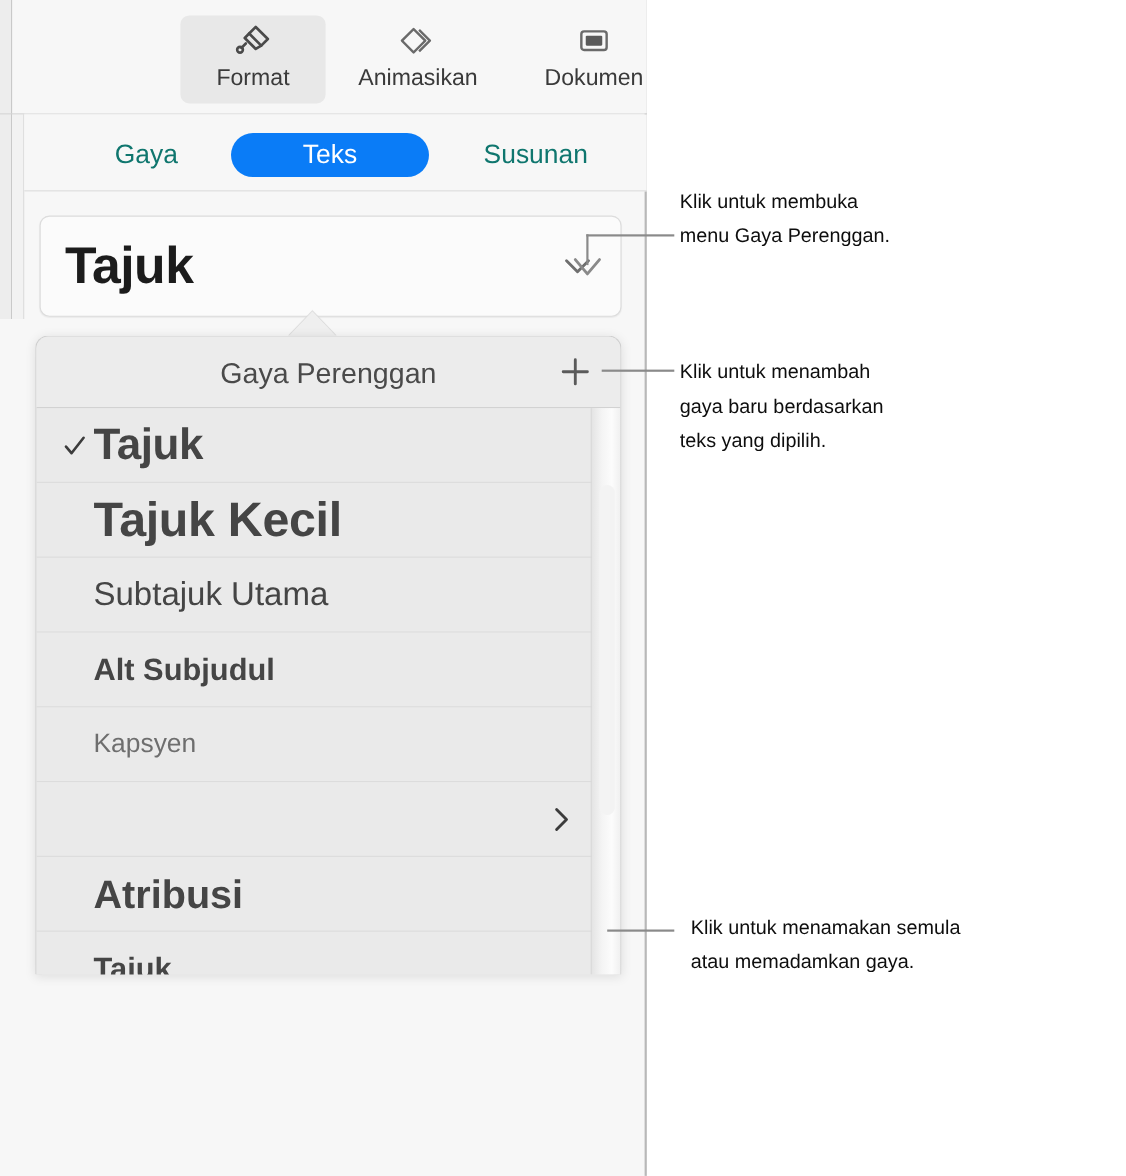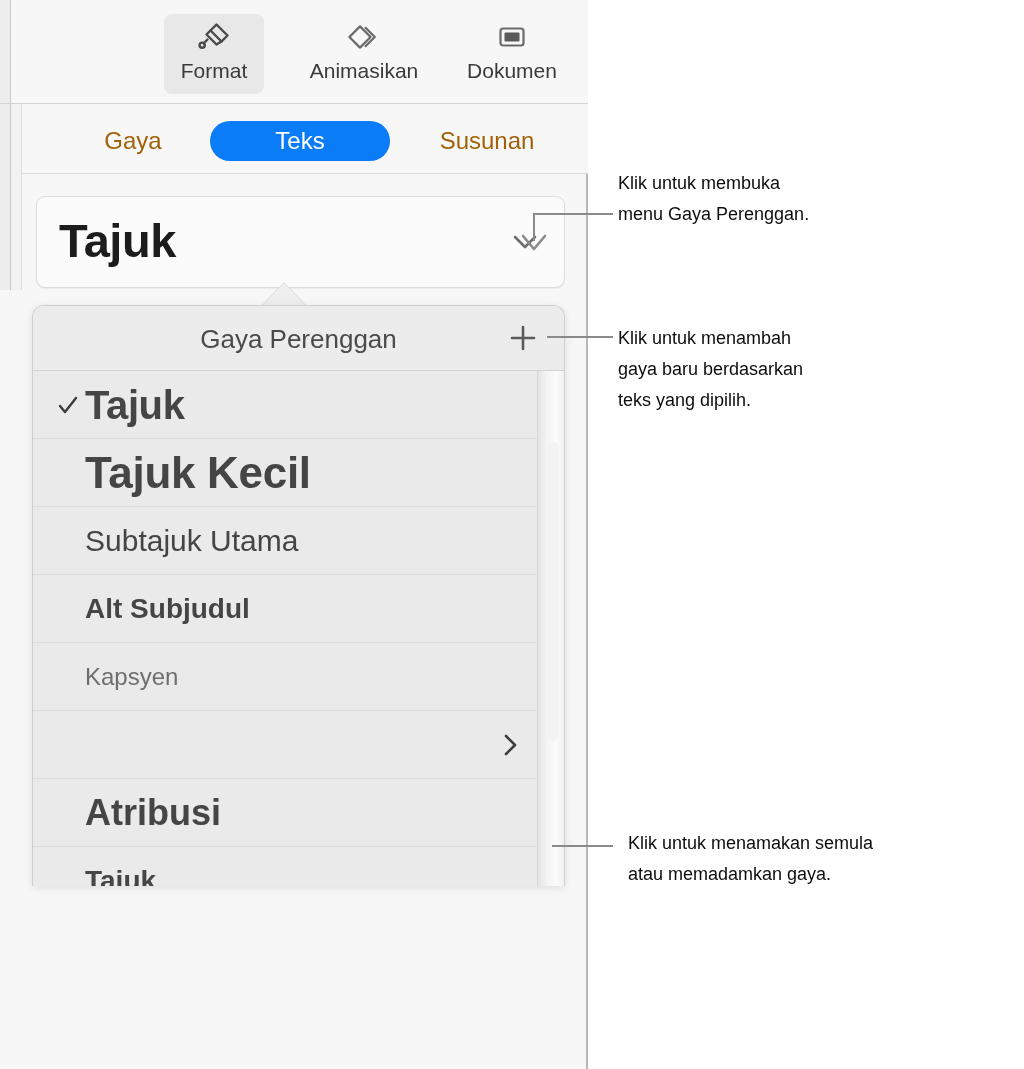--- a/index.html
+++ b/index.html
@@ -56,21 +56,21 @@
   #toolbar {
     position: absolute;
     left: 22px; top: 0;
     width: 566px; height: 103px;
     background: #f7f7f7;
     box-sizing: border-box;
   }
   .tool-btn {
     position: absolute;
     top: 14px;
-    width: 100px;
+    width: 132px;
     height: 80px;
     display: flex;
     flex-direction: column;
     align-items: center;
     justify-content: flex-start;
     border-radius: 8px;
     cursor: default;
   }
   .tool-btn.active { background: #e8e8e8; }
   .tool-icon {
@@ -80,39 +80,39 @@
     justify-content: center;
   }
   .tool-label {
     font-size: 21px;
     color: #3a3a3a;
     line-height: 1;
     white-space: nowrap;
   }
   #tool-format { left: 142px; }
   #tool-animate { left: 292px; }
-  #tool-document { left: 440px; }
+  #tool-document { left: 452px; }
 
   
   #tabbar {
     position: absolute;
     left: 22px; top: 104px;
     width: 566px; height: 70px;
     background: #f7f7f7;
     border-bottom: 1px solid #dcdcdc;
     box-sizing: border-box;
   }
   .tab {
     position: absolute;
     top: 17px;
     height: 40px;
     line-height: 40px;
     text-align: center;
     font-size: 24px;
-    color: #a16207;
+    color: #0f766e;
     border-radius: 20px;
     white-space: nowrap;
     cursor: default;
   }
   #tab-gaya { left: 38px; width: 146px; }
   #tab-teks {
     left: 188px; width: 180px;
     background: #0a7cf7;
     color: #ffffff;
   }

